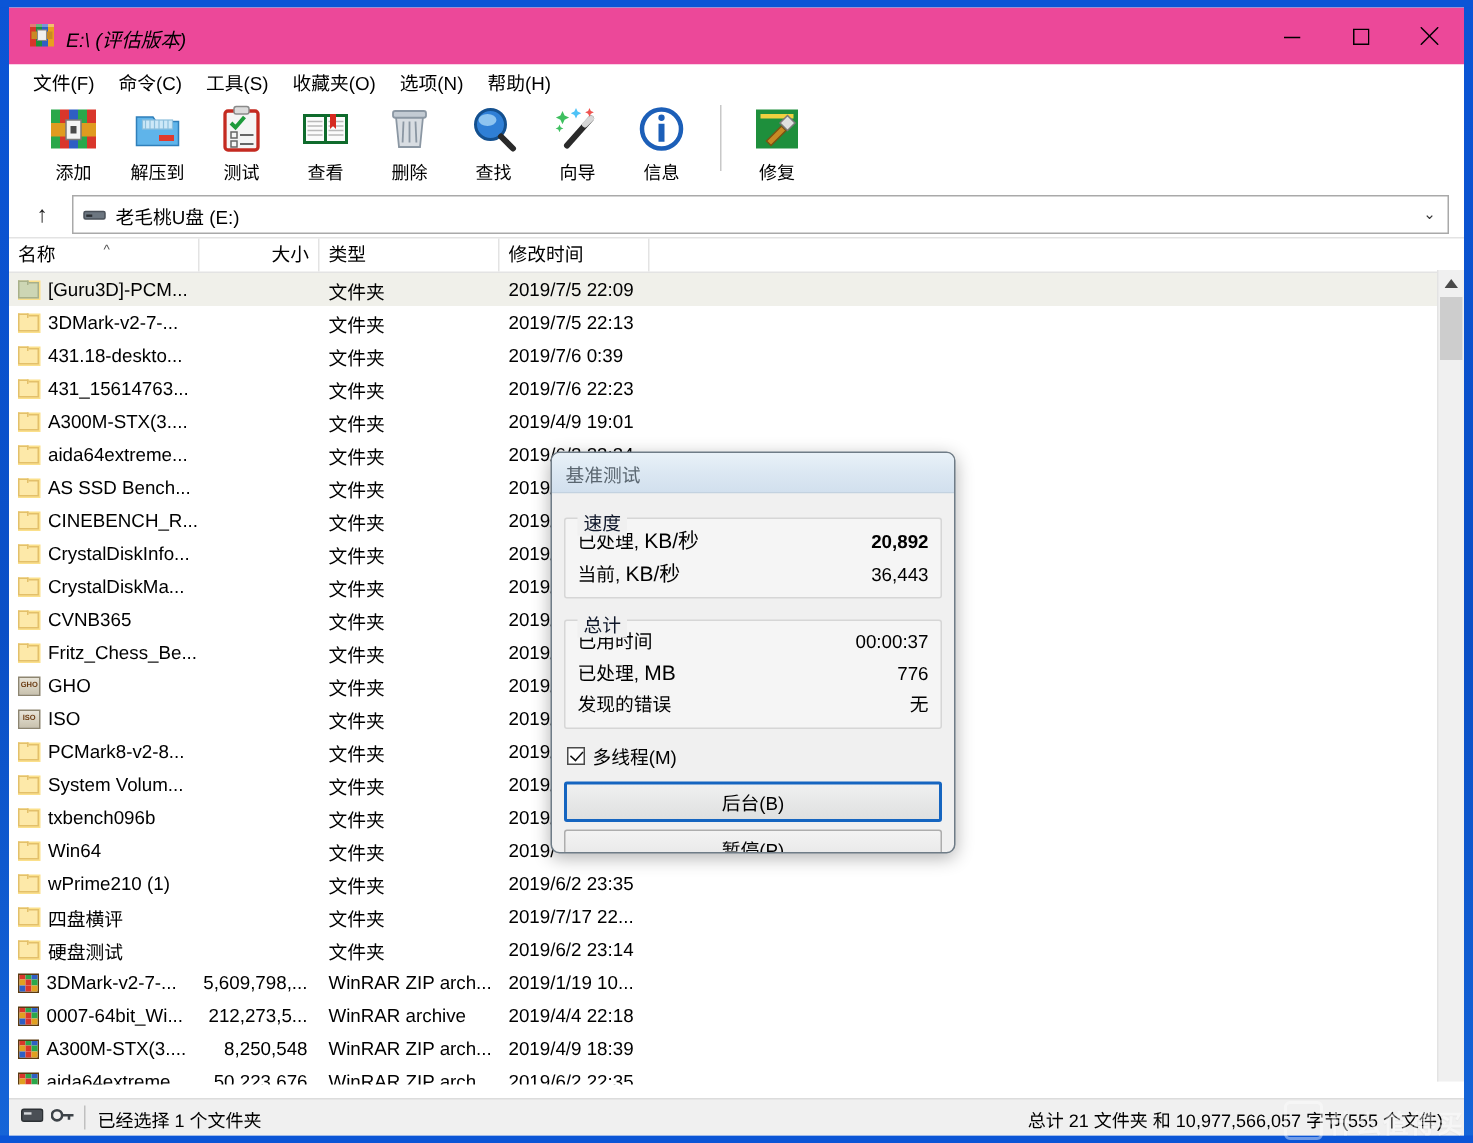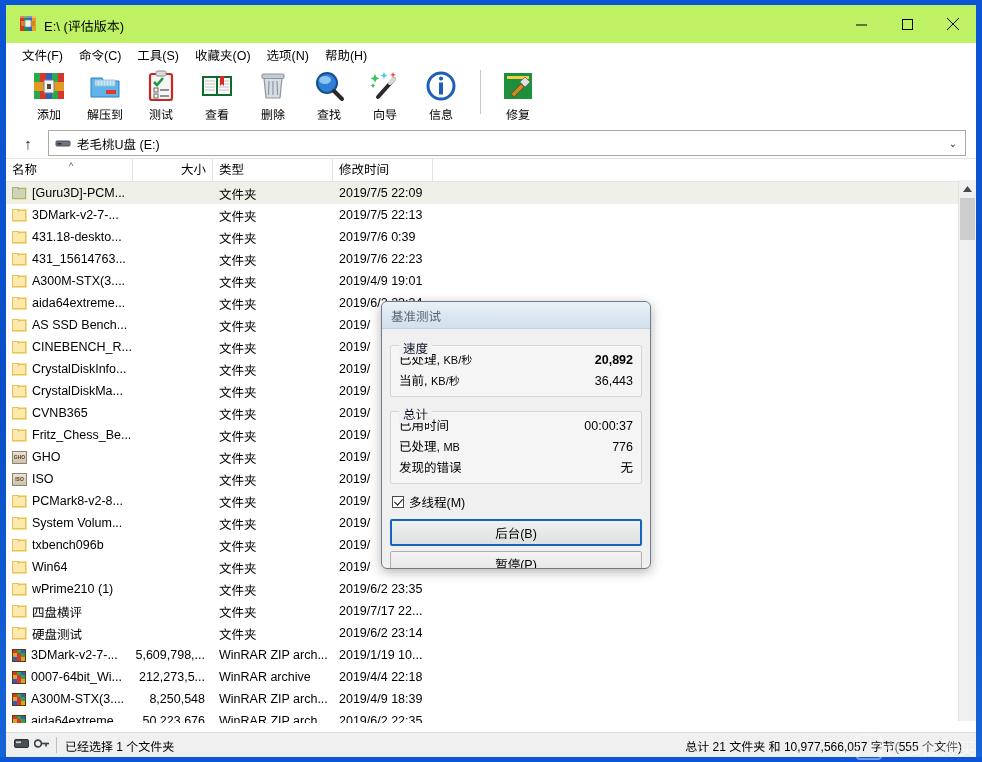--- a/index.html
+++ b/index.html
@@ -17,21 +17,21 @@
     background:linear-gradient(180deg,#0b55d6 0%,#0a4fc6 55%,#1565d8 100%);}
   .frame-top{position:absolute;left:0;top:0;width:982px;height:5px;
     background:#0b55d6;}
   .frame-bottom{position:absolute;left:0;bottom:0;width:982px;height:5px;
     background:#0b55d6;}
 
   .window{position:absolute;left:6px;top:5px;width:970px;height:752px;
     background:#ffffff;overflow:hidden;}
 
   
-  .titlebar{position:relative;height:38px;background:#bef264;}
+  .titlebar{position:relative;height:38px;background:#ec4899;font-style:italic;}
   .title-icon{position:absolute;left:14px;top:10px;width:17px;height:17px;}
   .title-text{position:absolute;left:38px;top:11px;font-size:13px;color:#000;
     white-space:nowrap;}
   .winbtns{position:absolute;right:0;top:0;height:38px;display:flex;}
   .winbtn{width:46px;height:38px;display:flex;align-items:center;
     justify-content:center;cursor:default;}
   .winbtn svg{display:block;}
 
   
   .menubar{position:relative;height:23px;background:#ffffff;padding-left:8px;
@@ -122,36 +122,36 @@
 
   
   .watermark{position:absolute;right:6px;bottom:2px;display:flex;align-items:center;
     gap:4px;opacity:.42;pointer-events:none;}
   .wm-logo{width:26px;height:26px;border:2px solid #fff;border-radius:4px;
     box-sizing:border-box;position:relative;}
   .wm-txt{font-size:17px;color:#ffffff;font-weight:bold;letter-spacing:1px;
     text-shadow:0 1px 1px rgba(0,0,0,.12);}
 
   
-  .dialog{position:absolute;left:381px;top:301px;width:268px;height:266px;
+  .dialog{position:absolute;left:367px;top:301px;width:268px;height:266px;
     background:#f0f0f0;border:1px solid #6f7c87;border-radius:6px;
     box-shadow:0 3px 12px rgba(0,0,0,.30);overflow:hidden;}
   .dlg-title{height:26px;background:linear-gradient(180deg,#e9f1f8 0%,#dbe7f2 52%,#d2e0ee 100%);
     border-bottom:1px solid #c3d2e0;border-radius:5px 5px 0 0;
     display:flex;align-items:center;padding-left:9px;}
   .dlg-title span{font-size:12.5px;color:#5a6670;}
   .dlg-body{padding:6px 8px 8px 8px;}
   .group{border:1px solid #d6d6d6;background:#f5f5f5;border-radius:2px;
     margin-bottom:8px;padding:2px 8px 6px 8px;position:relative;}
   .group>.glabel{position:absolute;top:-8px;left:8px;background:#f0f0f0;
     padding:0 4px;font-size:12.5px;color:#0f172a;}
   .grow{display:flex;justify-content:space-between;align-items:baseline;
     padding:1px 0;font-size:12.5px;}
   .grow .k{white-space:nowrap;}
-  .grow .k small{font-size:11px;}
+  .grow .k small{font-size:14px;}
   .grow .v{white-space:nowrap;}
   .grow .v.b{font-weight:bold;}
   .chkrow{display:flex;align-items:center;margin:2px 0 8px 2px;font-size:12.5px;cursor:default;}
   .chk{width:12px;height:12px;border:1px solid #4a4a4a;background:#fff;margin-right:5px;
     position:relative;box-sizing:border-box;}
   .chk.on:after{content:"";position:absolute;left:3px;top:0px;width:4px;height:7px;
     border:solid #111;border-width:0 1.6px 1.6px 0;transform:rotate(42deg);}
   .btngrid{display:grid;grid-template-columns:1fr;gap:5px 8px;}
   .dbtn{height:23px;background:linear-gradient(180deg,#f3f3f3,#e4e4e4);
     border:1px solid #adadad;border-radius:2px;font-size:12.5px;color:#000;

